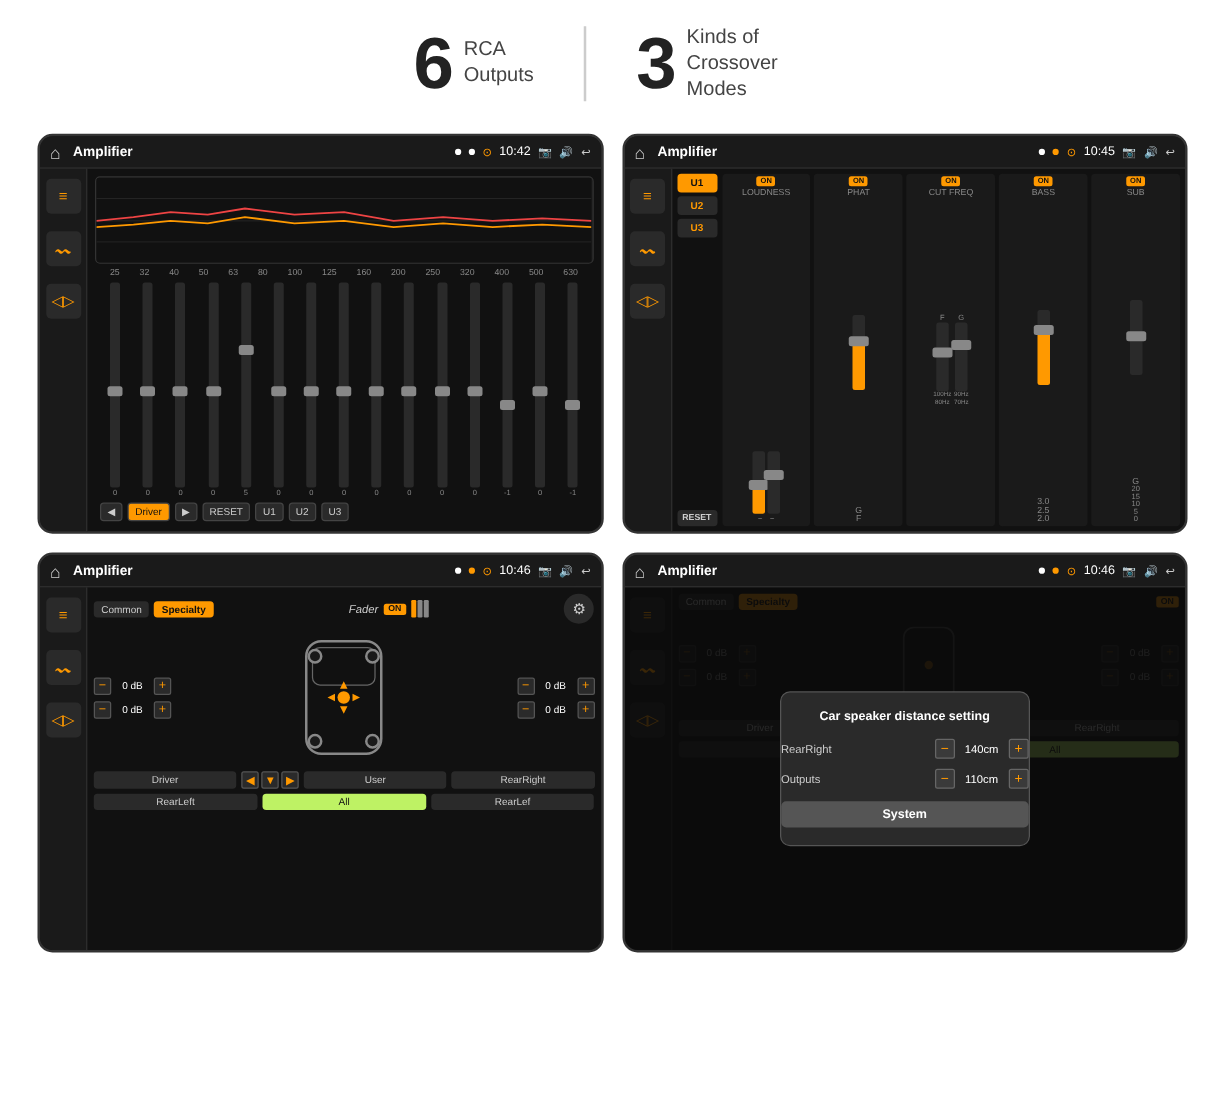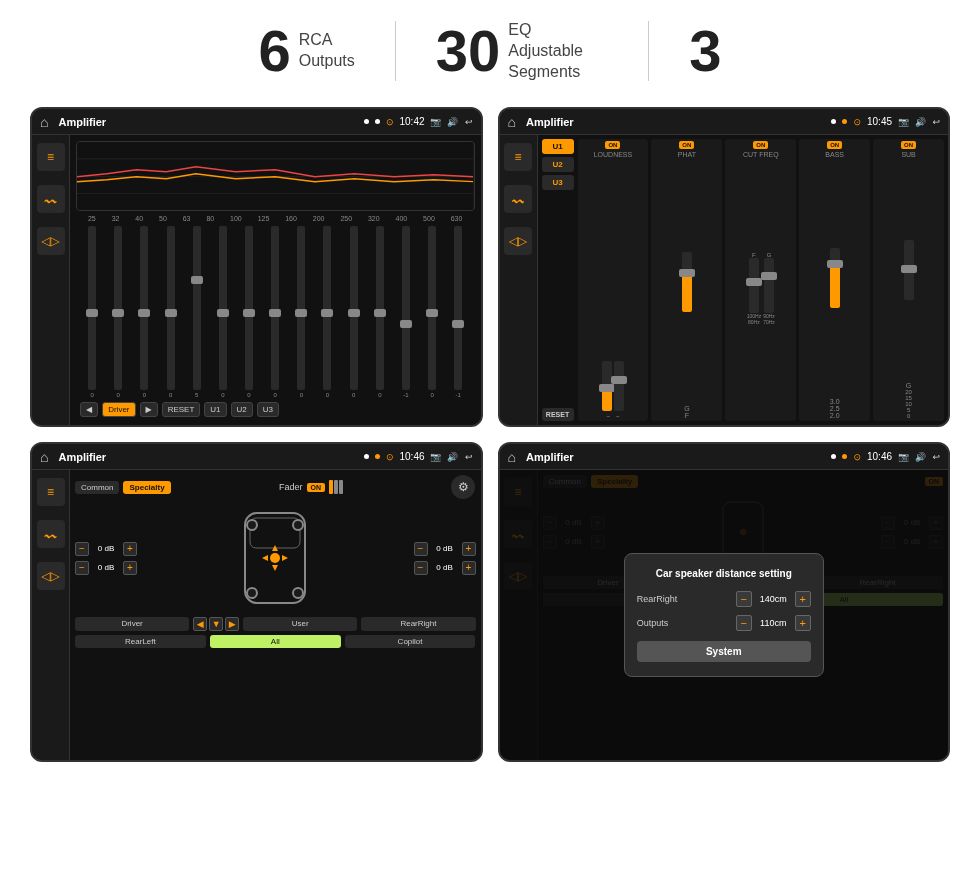--- a/index.html
+++ b/index.html
@@ -317,20 +317,21 @@
 
     .tab-btn-active {
       background: #f90;
       color: #111;
       font-weight: bold;
     }
 
     .fader-label {
       color: #ccc;
       font-size: 9px;
+      font-style: italic;
     }
 
     .on-toggle {
       background: #f90;
       color: #111;
       font-size: 7px;
       font-weight: bold;
       padding: 1px 4px;
       border-radius: 2px;
     }
@@ -411,21 +412,21 @@
       display: flex;
       align-items: center;
       justify-content: center;
       z-index: 10;
     }
 
     .dialog-box {
       background: #2a2a2a;
       border: 1px solid #555;
       border-radius: 8px;
-      padding: 14px 12px;
+      padding: 14px 0;
       width: 200px;
     }
 
     .dialog-title {
       color: #fff;
       font-size: 10px;
       font-weight: bold;
       margin-bottom: 12px;
       text-align: center;
     }
@@ -491,27 +492,24 @@
 
 <div class="page-container">
 
 
   <div class="stats-row">
     <div class="stat-item">
       <span class="stat-number">6</span>
       <span class="stat-text">RCA<br>Outputs</span>
     </div>
     <div class="stat-divider"></div>
-    <div class="stat-item">
-      <span class="stat-number">30</span>
-      <span class="stat-text">EQ Adjustable<br>Segments</span>
-    </div>
     <div class="stat-divider"></div>
     <div class="stat-item">
       <span class="stat-number">3</span>
+      <span class="stat-text">Kinds of<br>Crossover Modes</span>
     </div>
   </div>
 
   <div class="screens-grid">
 
     <div class="screen-card">
       <div class="status-bar">
         <span class="home-icon">⌂</span>
         <span class="status-title">Amplifier</span>
         <span class="status-dot-white"></span>
@@ -883,21 +881,21 @@
               <div style="width:14px;height:14px;background:#2a2a2a;border:1px solid #555;border-radius:2px;display:flex;align-items:center;justify-content:center;">
                   <span style="color:#f90;font-size:9px;">▶</span>
                 </div>
             </div>
             <div class="fader-bottom-btn">User</div>
             <div class="fader-bottom-btn">RearRight</div>
           </div>
           <div class="fader-bottom-btns">
             <div class="fader-bottom-btn">RearLeft</div>
             <div class="fader-bottom-btn fader-bottom-btn-orange">All</div>
-            <div class="fader-bottom-btn">Copilot</div>
+            <div class="fader-bottom-btn">RearLef</div>
           </div>
         </div>
       </div>
     </div>
 
     <div class="screen-card">
       <div class="status-bar">
         <span class="home-icon">⌂</span>
         <span class="status-title">Amplifier</span>
         <span class="status-dot-white"></span>

